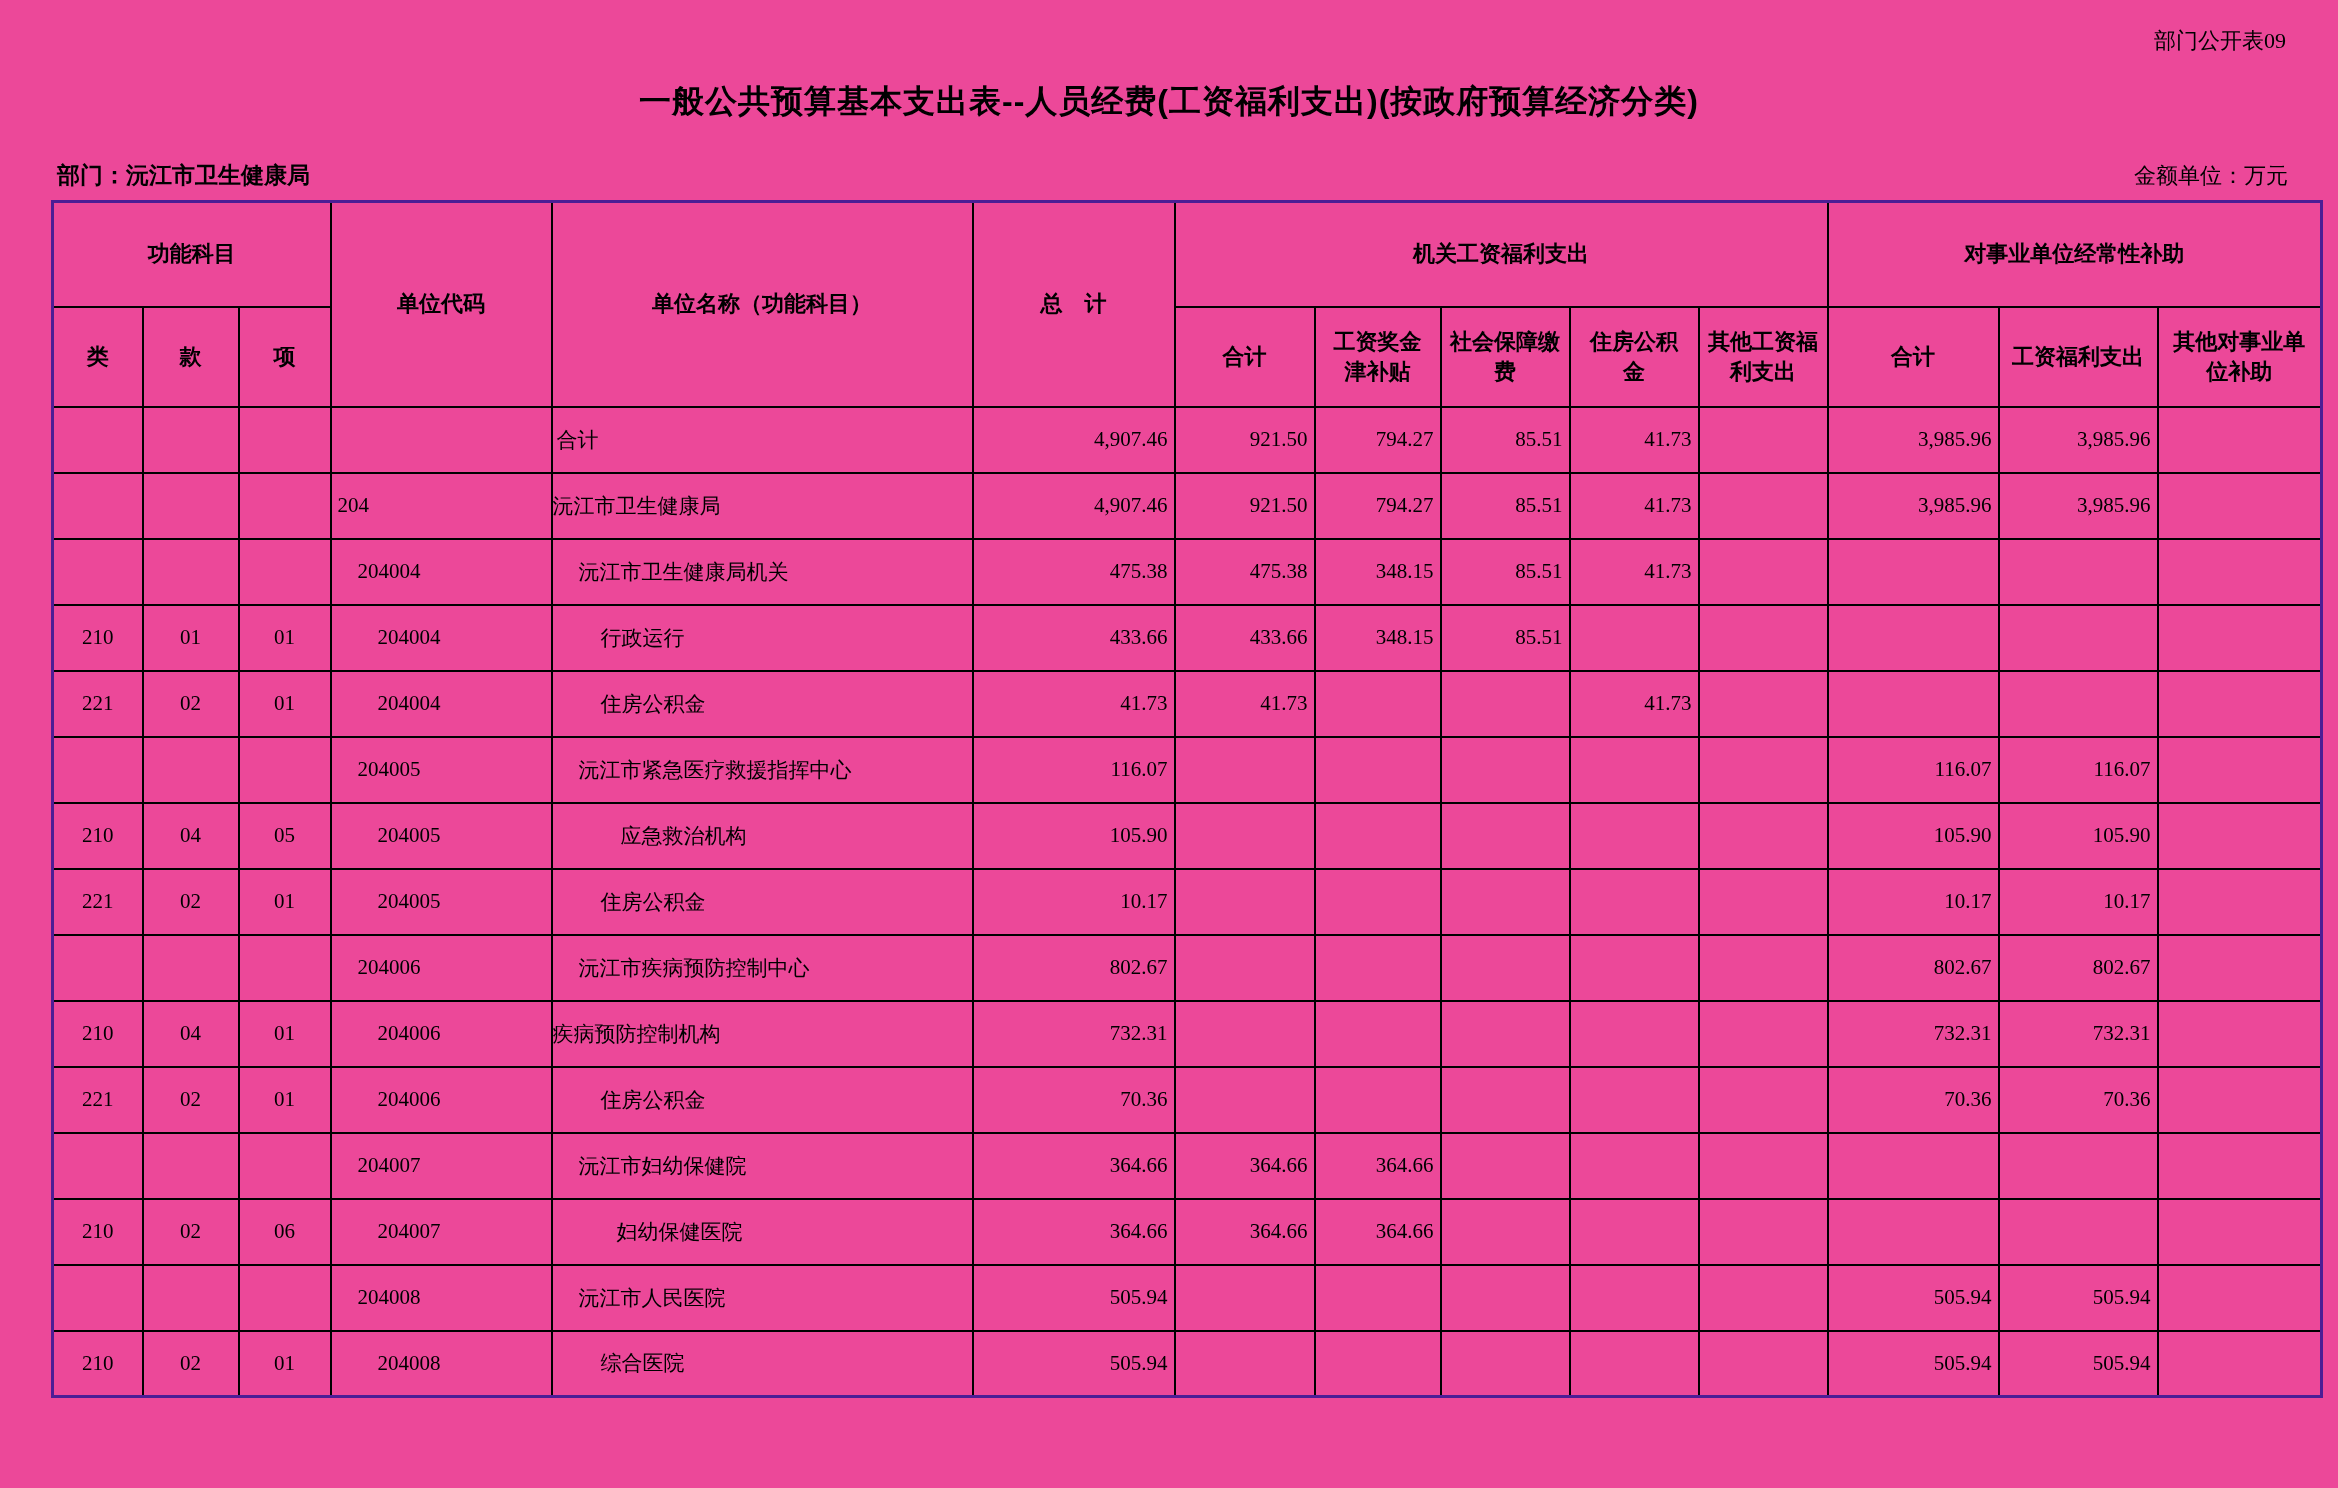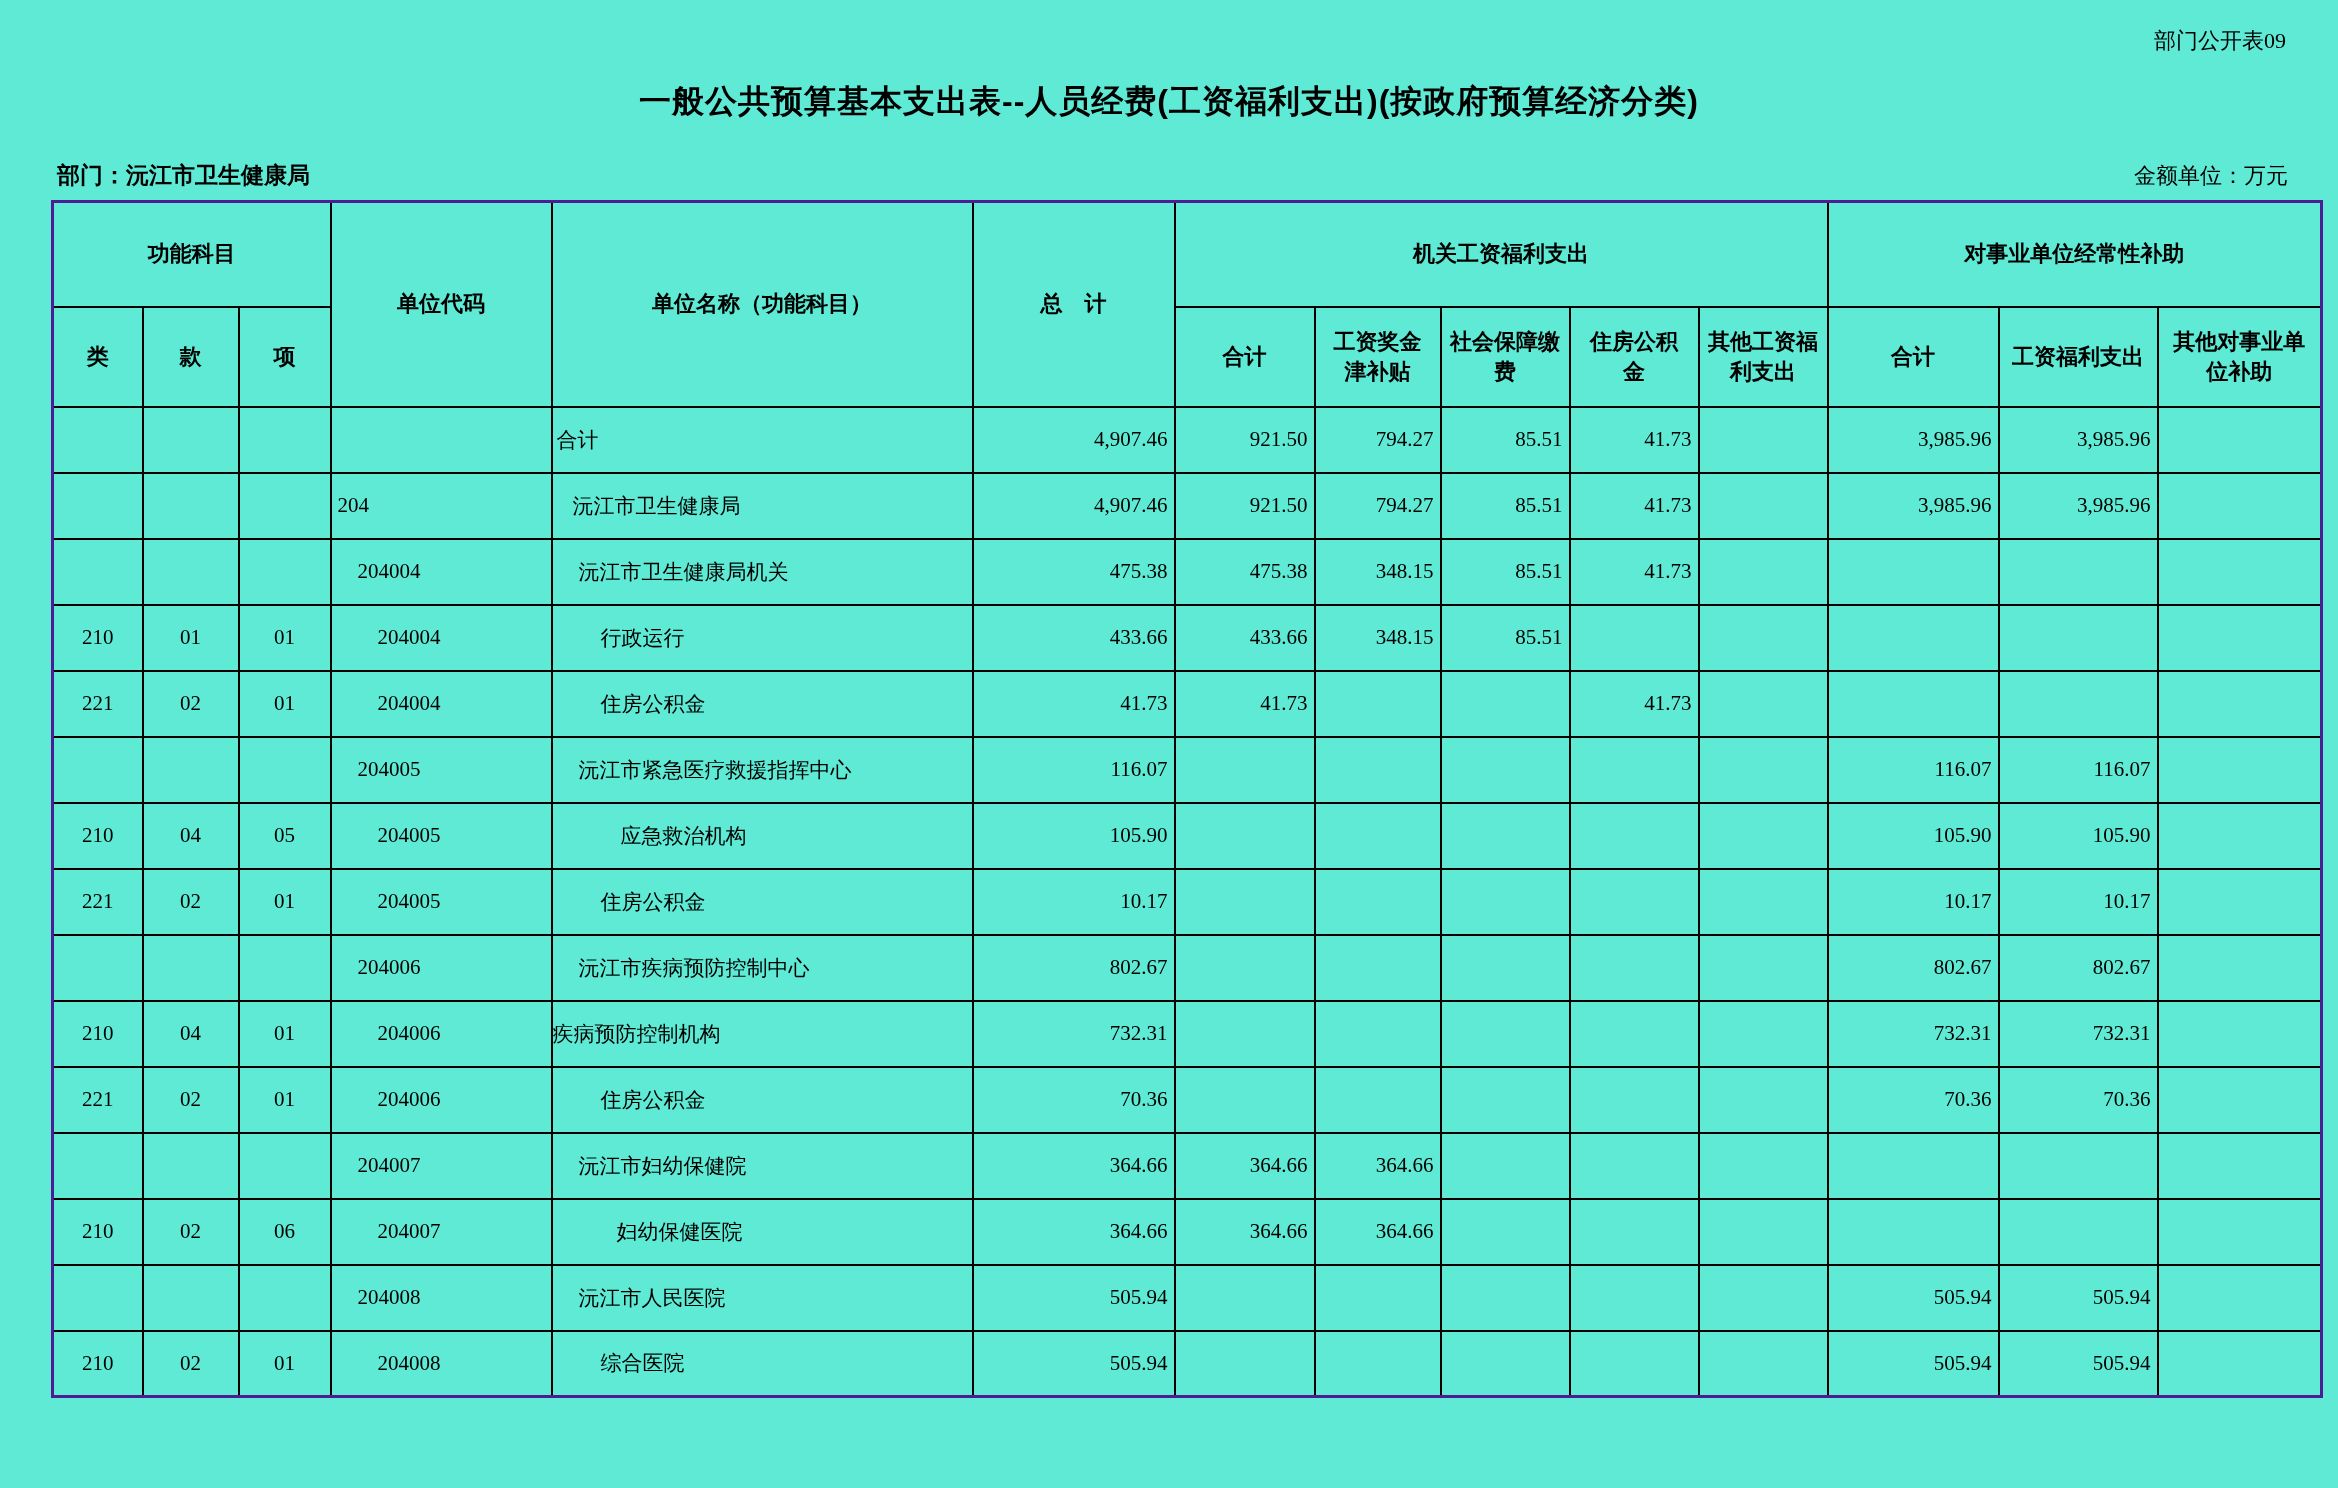--- a/index.html
+++ b/index.html
@@ -3,21 +3,21 @@
 <meta charset="utf-8">
 <style>
   * { margin: 0; padding: 0; box-sizing: border-box; }
   html, body { background: #fff; }
   body {
     width: 2338px; height: 1488px;
     font-family: "Liberation Serif", serif;
     color: #000;
     overflow: hidden;
   }
-  .page { position: relative; width: 2338px; height: 1488px; background: #5eead4; }
+  .page { position: relative; width: 2338px; height: 1488px; background: #ec4899; }
 
   .sheet-label {
     position: absolute; top: 26px; right: 52px;
     font-size: 22px; font-family: "Liberation Serif", serif;
   }
   .title {
     position: absolute; top: 80px; left: 0; width: 100%;
     text-align: center;
     font-family: "Liberation Sans", sans-serif;
     font-size: 32px; font-weight: bold; letter-spacing: 1px;
@@ -137,21 +137,21 @@
           <td class="num"></td>
           <td class="num">3,985.96</td>
           <td class="num">3,985.96</td>
           <td class="num"></td>
         </tr>
         <tr>
           <td class="c"></td>
           <td class="c"></td>
           <td class="c"></td>
           <td class="code" style="padding-left: 6px;">204</td>
-          <td class="name" style="padding-left: 20px;">沅江市卫生健康局</td>
+          <td class="name" style="padding-left: 0;">沅江市卫生健康局</td>
           <td class="num">4,907.46</td>
           <td class="num">921.50</td>
           <td class="num">794.27</td>
           <td class="num">85.51</td>
           <td class="num">41.73</td>
           <td class="num"></td>
           <td class="num">3,985.96</td>
           <td class="num">3,985.96</td>
           <td class="num"></td>
         </tr>

